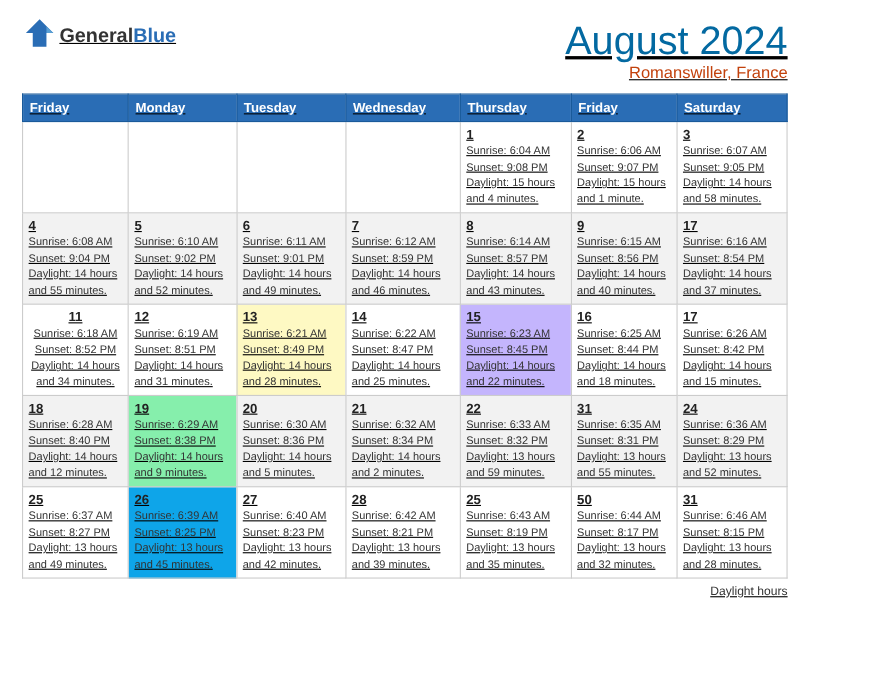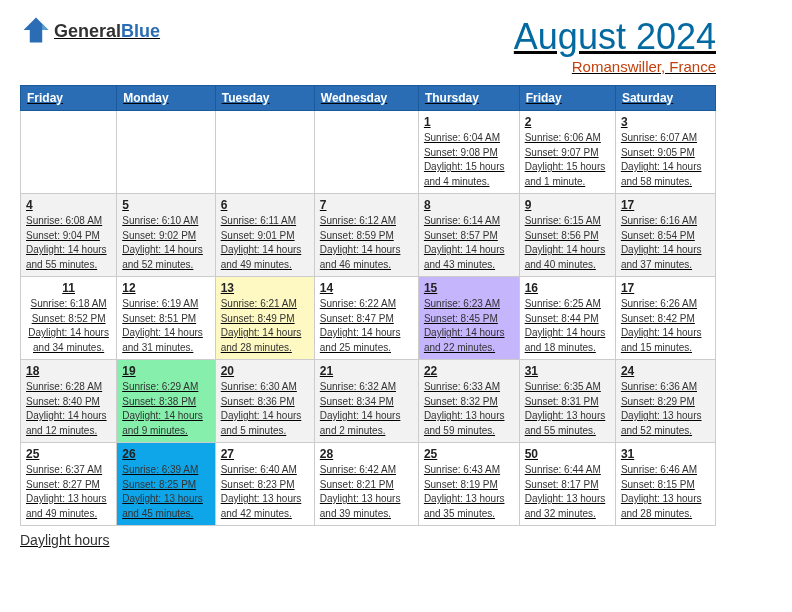--- a/index.html
+++ b/index.html
@@ -88,22 +88,23 @@
     .day-info {
       color: #333;
       font-size: 10px;
       line-height: 1.45;
     }
     .empty-cell {
       background: #fff !important;
     }
     .footer {
       margin-top: 6px;
-      font-size: 14px;
+      font-size: 11px;
       color: #333;
+      text-align: right;
     }
   </style>
 </head>
 <body>
 
 <div class="page">
   <div class="header">
     <div class="logo">
       <div>
         <svg class="logo-icon" viewBox="0 0 36 36">

